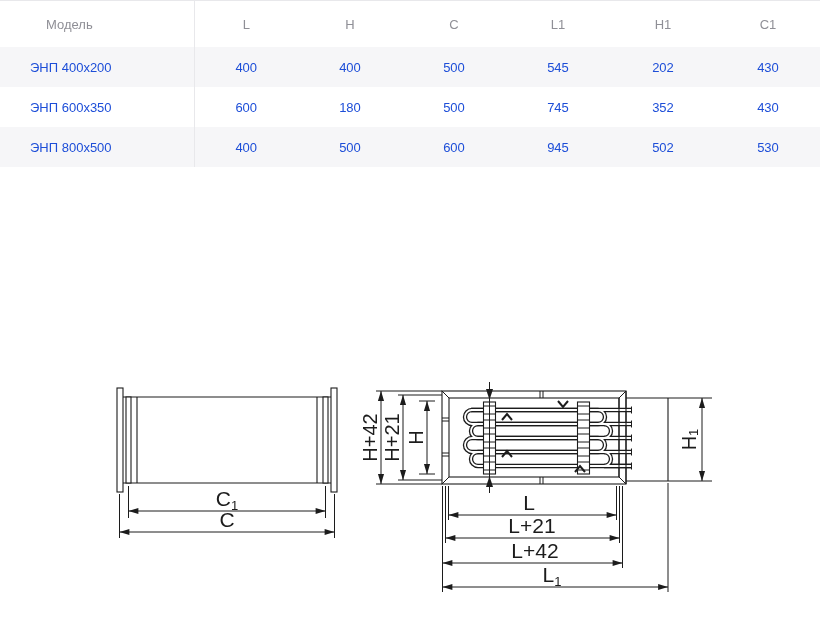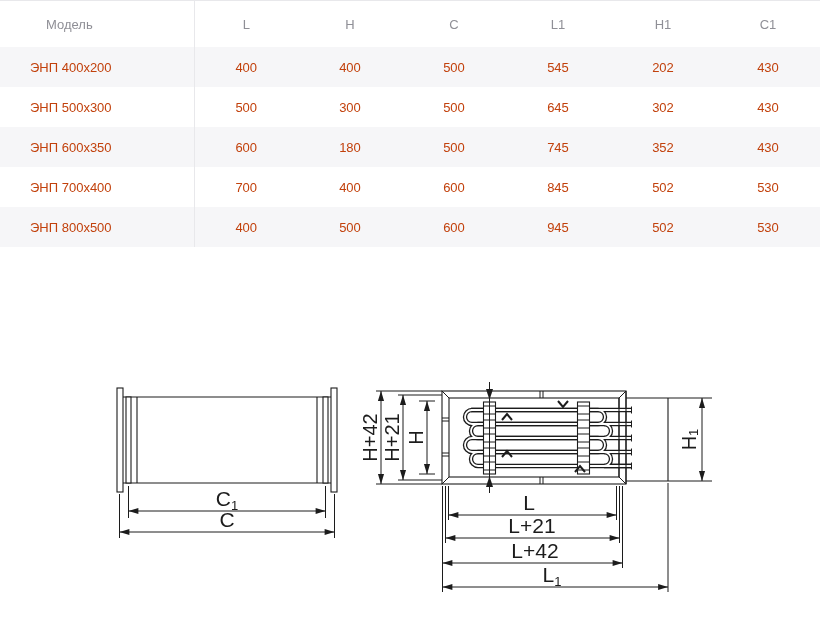--- a/index.html
+++ b/index.html
@@ -14,21 +14,21 @@
     border-collapse:collapse;table-layout:fixed;
     border-top:1px solid #e8e8eb;
     font-size:13px;color:#4f4f57;
   }
   .spec-table th{
     height:46px;font-weight:400;color:#8f8f96;text-align:center;
     vertical-align:middle;padding:0;
   }
   .spec-table td{
     height:40px;text-align:center;vertical-align:middle;padding:0;
-    color:#c2410c;
+    color:#1d4ed8;
   }
   .spec-table th.model{text-align:left;padding-left:46px;}
   .spec-table td.model{text-align:left;padding-left:30px;}
   .spec-table .model{border-right:1px solid #e8e8eb;}
   .spec-table tbody tr:nth-child(odd){background:#f6f6f8;}
   
   .diagram{position:absolute;left:0;top:360px;width:820px;height:262px;}
   svg{display:block;}
   svg text{fill:#1c1c1c;font-family:"Liberation Sans","DejaVu Sans",sans-serif;}
   .dimlbl{font-size:21px;}
@@ -71,47 +71,29 @@
     <tr>
       <td class="model">ЭНП 400x200</td>
       <td>400</td>
       <td>400</td>
       <td>500</td>
       <td>545</td>
       <td>202</td>
       <td>430</td>
     </tr>
     <tr>
-      <td class="model">ЭНП 500x300</td>
-      <td>500</td>
-      <td>300</td>
-      <td>500</td>
-      <td>645</td>
-      <td>302</td>
-      <td>430</td>
-    </tr>
-    <tr>
       <td class="model">ЭНП 600x350</td>
       <td>600</td>
       <td>180</td>
       <td>500</td>
       <td>745</td>
       <td>352</td>
       <td>430</td>
     </tr>
     <tr>
-      <td class="model">ЭНП 700x400</td>
-      <td>700</td>
-      <td>400</td>
-      <td>600</td>
-      <td>845</td>
-      <td>502</td>
-      <td>530</td>
-    </tr>
-    <tr>
       <td class="model">ЭНП 800x500</td>
       <td>400</td>
       <td>500</td>
       <td>600</td>
       <td>945</td>
       <td>502</td>
       <td>530</td>
     </tr>
   </tbody>
 </table>

